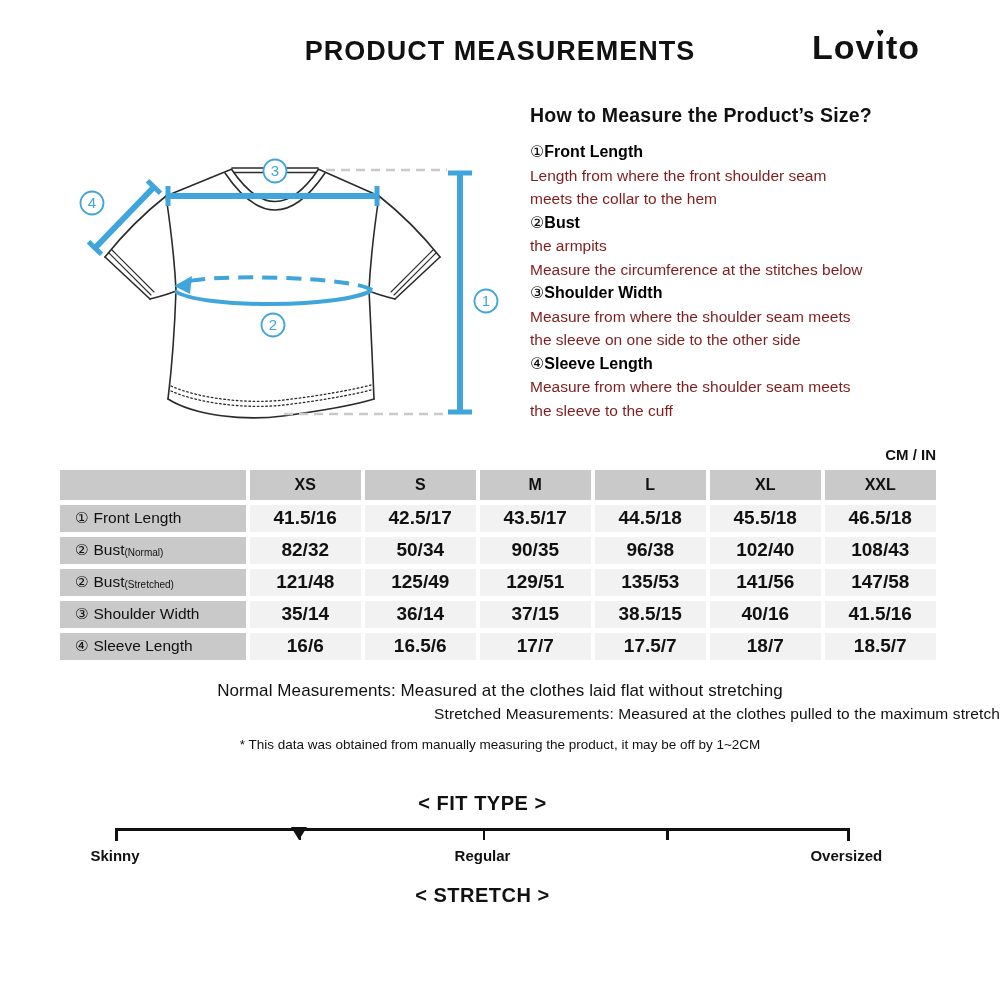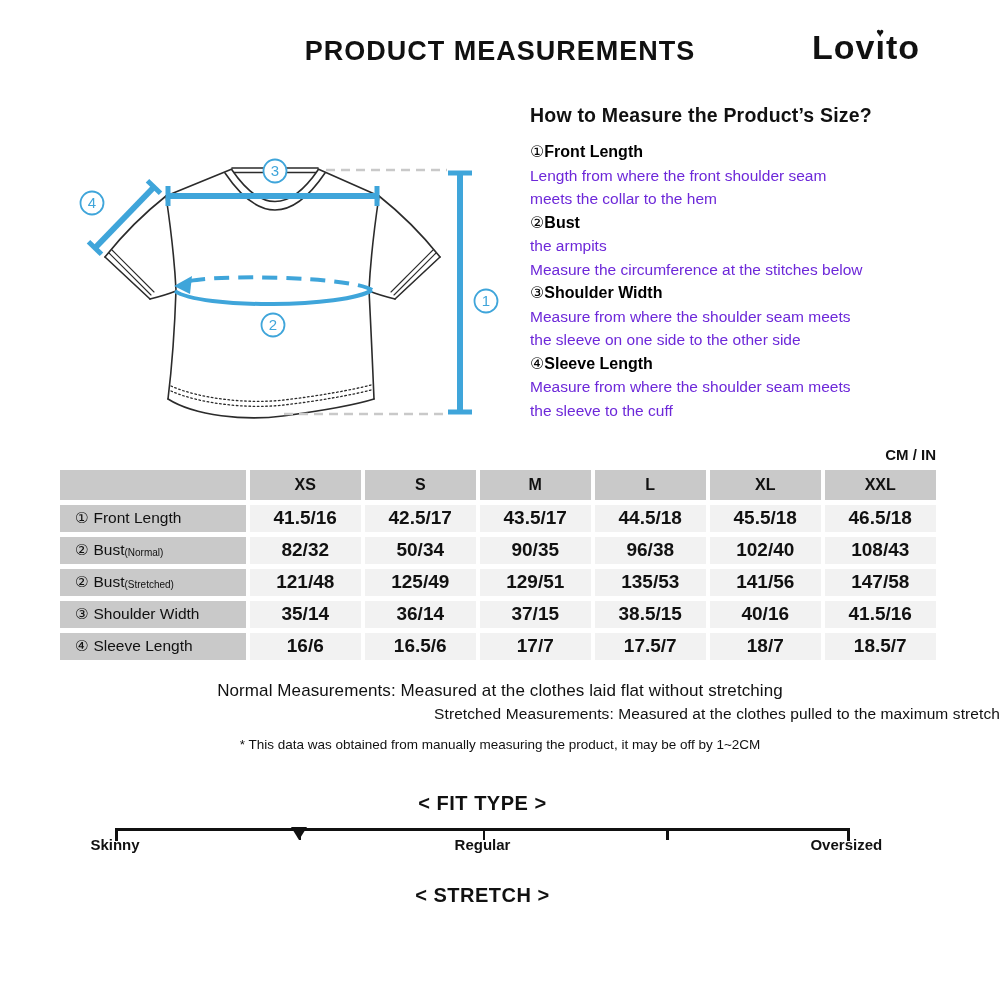--- a/index.html
+++ b/index.html
@@ -13,21 +13,21 @@
   .brand { right:80px; top:28px; font-size:34px; font-weight:700; letter-spacing:1px; }
   .brand .iwrap { position:relative; display:inline-block; }
   .brand .heart { position:absolute; left:50%; top:-2px; transform:translateX(-50%); font-size:13px; line-height:1; }
 
   
   .howto { left:530px; top:102px; width:460px; }
   .howto h2 { font-size:19.5px; font-weight:800; line-height:26px; margin-bottom:12px; letter-spacing:0.2px; }
   .howto .line { line-height:23.5px; font-size:15.5px; }
   .howto .ilabel { font-weight:700; font-size:16px; color:#000; }
   .howto .ilabel .cnum { font-weight:400; }
-  .howto .idesc { color:#6d28d9; }
+  .howto .idesc { color:#7f1d1d; }
 
   
   .unit-label { left:60px; top:446px; width:876px; text-align:right; font-size:15px; font-weight:700; }
 
   
   .size-table { left:60px; top:470px; width:876px; display:grid;
     grid-template-columns:186px repeat(6,1fr);
     grid-template-rows:30px repeat(5,27.5px);
     column-gap:3.5px; row-gap:4.5px; }
   .cell { display:flex; align-items:center; justify-content:center; }
@@ -43,21 +43,21 @@
   .disclaimer { left:0; right:0; top:737px; text-align:center; font-size:13.5px; }
 
   
   .scale-heading { left:115px; width:735px; text-align:center; font-size:20px; font-weight:800; letter-spacing:0.5px; }
   .scale { left:115px; width:735px; height:42px; }
   .scale .bar { position:absolute; left:0; top:0; width:100%; height:3px; background:#111; }
   .scale .cap { position:absolute; top:0; width:3px; height:13px; background:#111; }
   .scale .tick { position:absolute; top:0; width:2.5px; height:12px; background:#111; }
   .scale .marker { position:absolute; top:-1px; width:0; height:0;
     border-left:8px solid transparent; border-right:8px solid transparent; border-top:13px solid #111; }
-  .scale .slabel { position:absolute; top:8px; transform:translateX(-50%); font-size:15px; font-weight:700; white-space:nowrap; }
+  .scale .slabel { position:absolute; top:19px; transform:translateX(-50%); font-size:15px; font-weight:700; white-space:nowrap; }
 </style>
 </head>
 <body>
 
 <div id="page">
 
   <h1 class="abs main-title">PRODUCT MEASUREMENTS</h1>
   <div class="abs brand"><span>Lov</span><span class="iwrap">ı<span class="heart">♥</span></span><span>to</span></div>
 
   <svg class="abs" style="left:60px; top:140px;" width="460" height="300" viewBox="60 140 460 300">

